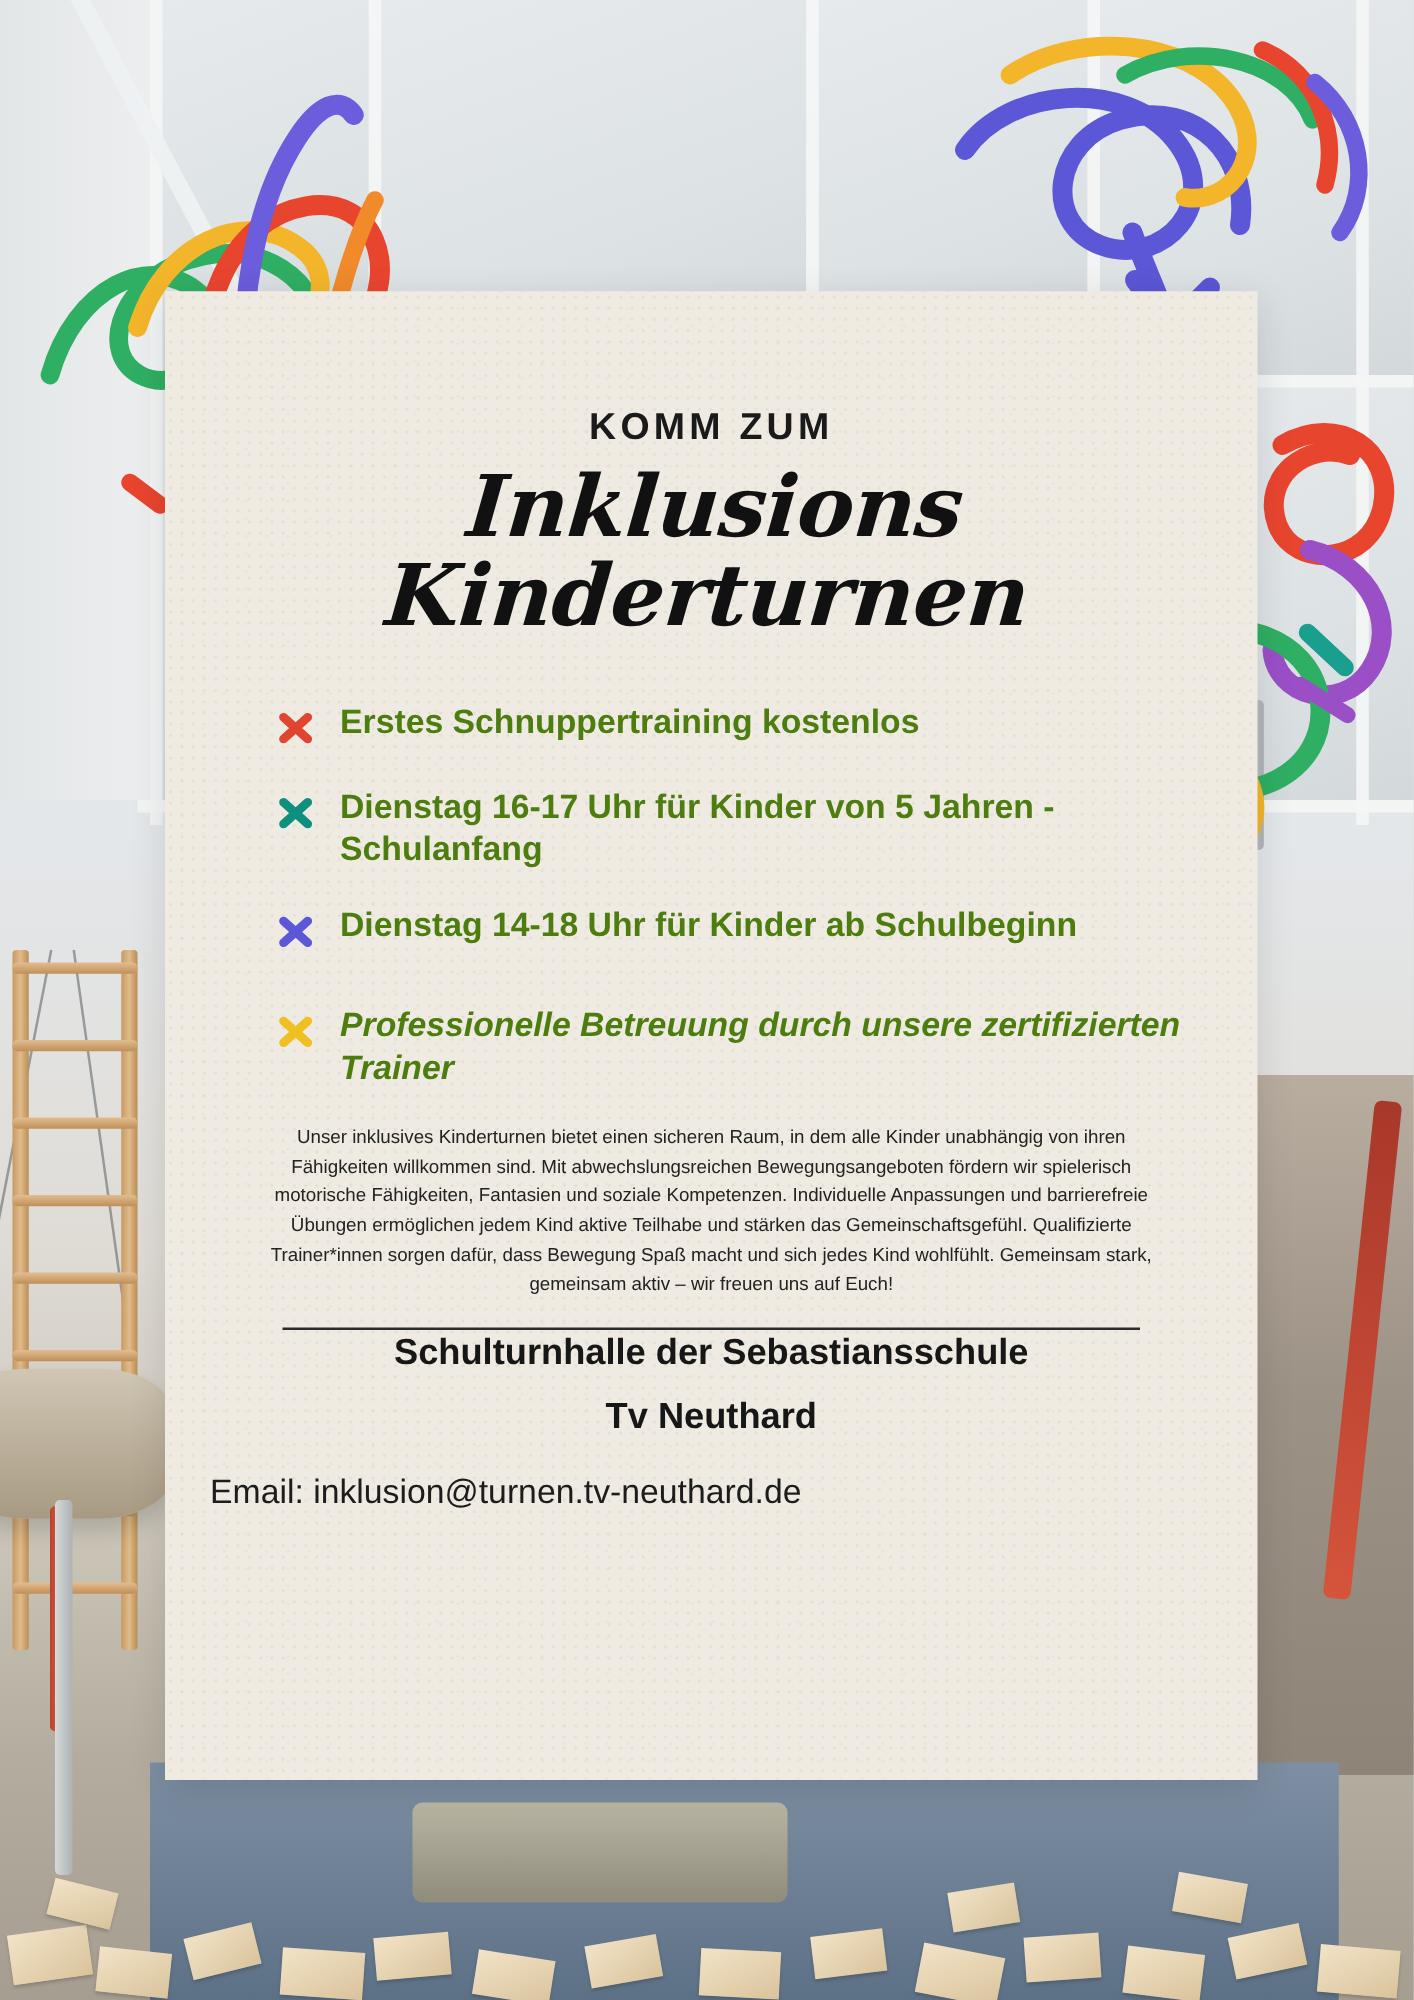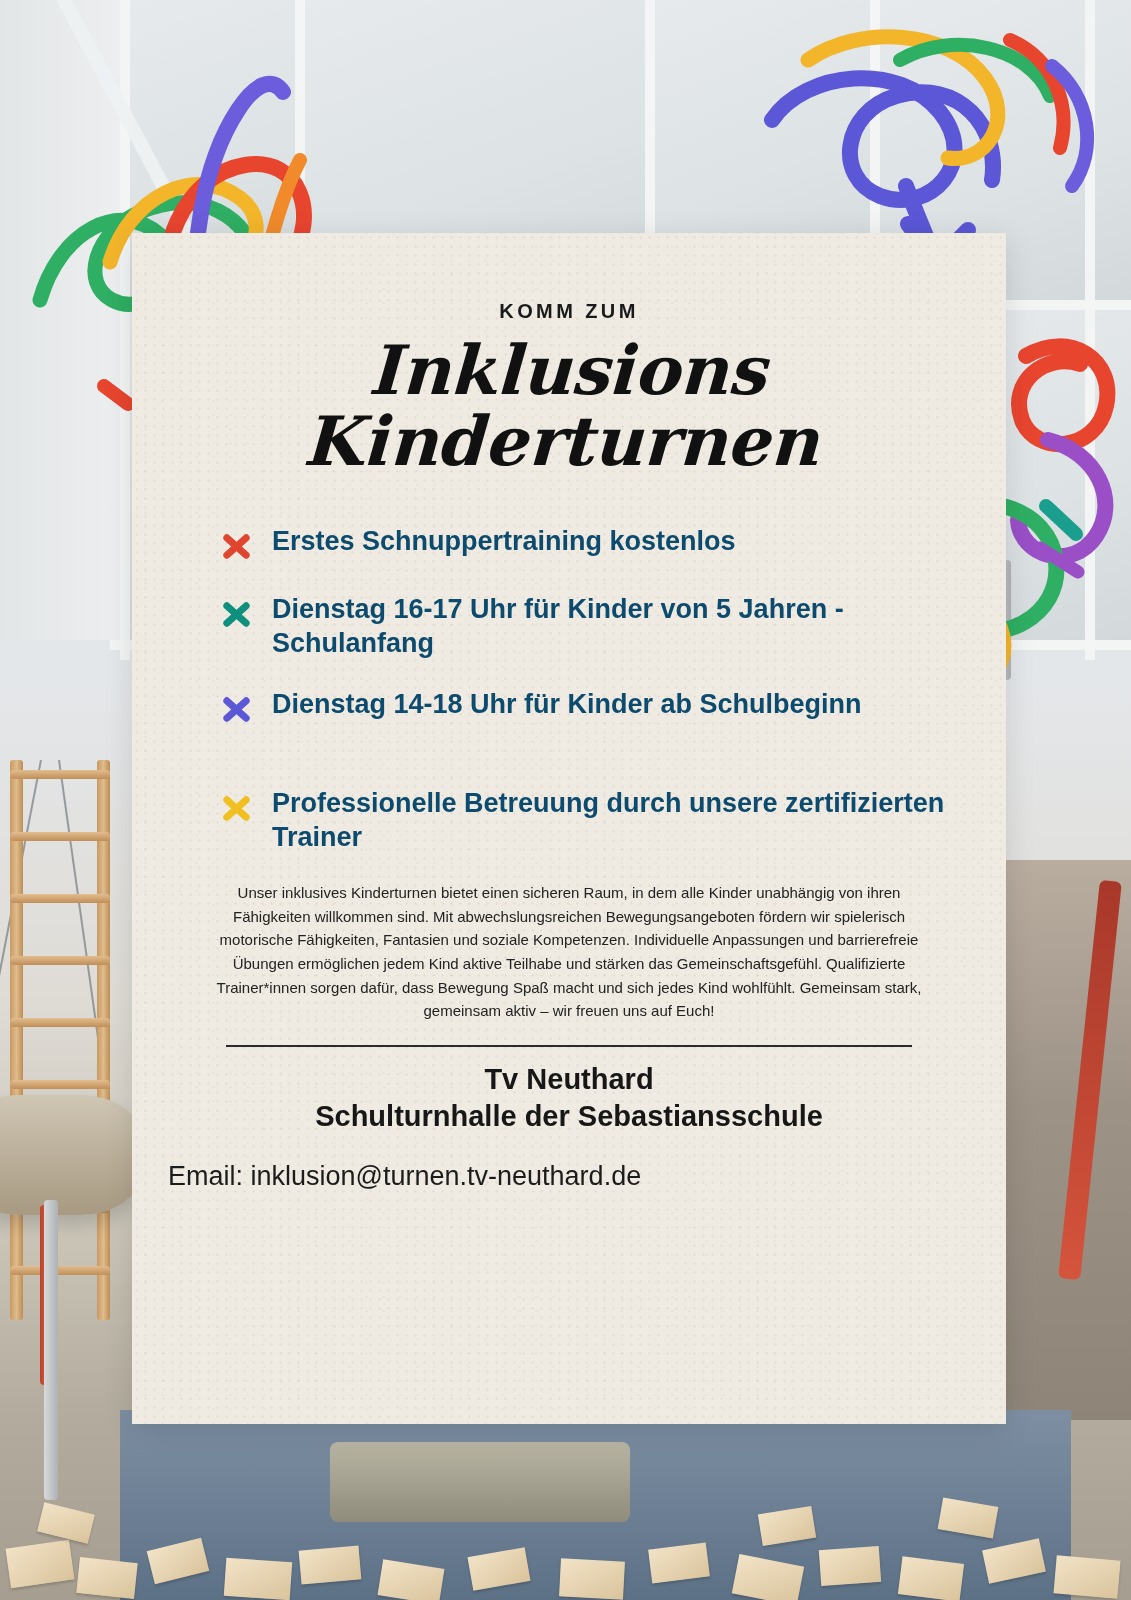--- a/index.html
+++ b/index.html
@@ -149,22 +149,22 @@
     pointer-events: none;
   }
   .card-inner {
     position: relative;
     z-index: 2;
     padding: 0 36px;
   }
 
   .kicker {
     text-align: center;
-    margin-top: 67px;
-    font-size: 20px;
+    margin-top: 92px;
+    font-size: 30px;
     font-weight: 700;
     letter-spacing: 3.4px;
     color: #1a1a1a;
   }
   .headline {
     text-align: center;
     margin-top: 12px;
     font-family: "DejaVu Serif", serif;
     font-style: italic;
     font-weight: 700;
@@ -178,41 +178,41 @@
   .bullets {
     margin-top: 46px;
     padding: 0 22px 0 48px;
   }
   .bullet {
     display: flex;
     align-items: flex-start;
     gap: 16px;
     margin-bottom: 26px;
   }
-  .bullet.last { margin-top: 57px; }
+  .bullet.last { margin-top: 38px; font-style: italic; }
   .bullet-mark {
     flex: 0 0 auto;
     width: 40px; height: 40px;
     position: relative;
     margin-top: 2px;
   }
   .bullet-mark span {
     position: absolute;
     left: 4px; top: 17px;
     width: 33px; height: 7px;
     border-radius: 4px;
     display: block;
   }
   .bullet-mark span:first-child { transform: rotate(42deg); }
   .bullet-mark span:last-child  { transform: rotate(-42deg); }
   .bullet-text {
     font-size: 27px;
     font-weight: 700;
     line-height: 1.28;
-    color: #0c4a6e;
+    color: #4d7c0f;
     max-width: 700px;
   }
 
   .paragraph {
     margin: 18px 44px 0 44px;
     text-align: center;
     font-size: 15px;
     line-height: 1.58;
     color: #222;
   }
@@ -387,21 +387,21 @@
           </div>
           <div class="bullet-text">Professionelle Betreuung durch unsere zertifizierten Trainer</div>
         </div>
 
       </div>
 
       <div class="paragraph">Unser inklusives Kinderturnen bietet einen sicheren Raum, in dem alle Kinder unabhängig von ihren Fähigkeiten willkommen sind. Mit abwechslungsreichen Bewegungsangeboten fördern wir spielerisch motorische Fähigkeiten, Fantasien und soziale Kompetenzen. Individuelle Anpassungen und barrierefreie Übungen ermöglichen jedem Kind aktive Teilhabe und stärken das Gemeinschaftsgefühl. Qualifizierte Trainer*innen sorgen dafür, dass Bewegung Spaß macht und sich jedes Kind wohlfühlt. Gemeinsam stark, gemeinsam aktiv – wir freuen uns auf Euch!</div>
 
       <div class="rule"></div>
 
+      <div class="org" style="margin-top:0">Schulturnhalle der Sebastiansschule</div>
       <div class="org">Tv Neuthard</div>
-      <div class="org" style="margin-top:0">Schulturnhalle der Sebastiansschule</div>
 
       <div class="email">Email: inklusion@turnen.tv-neuthard.de</div>
 
     </div>
   </div>
 
 </div>
 
 </body></html>

